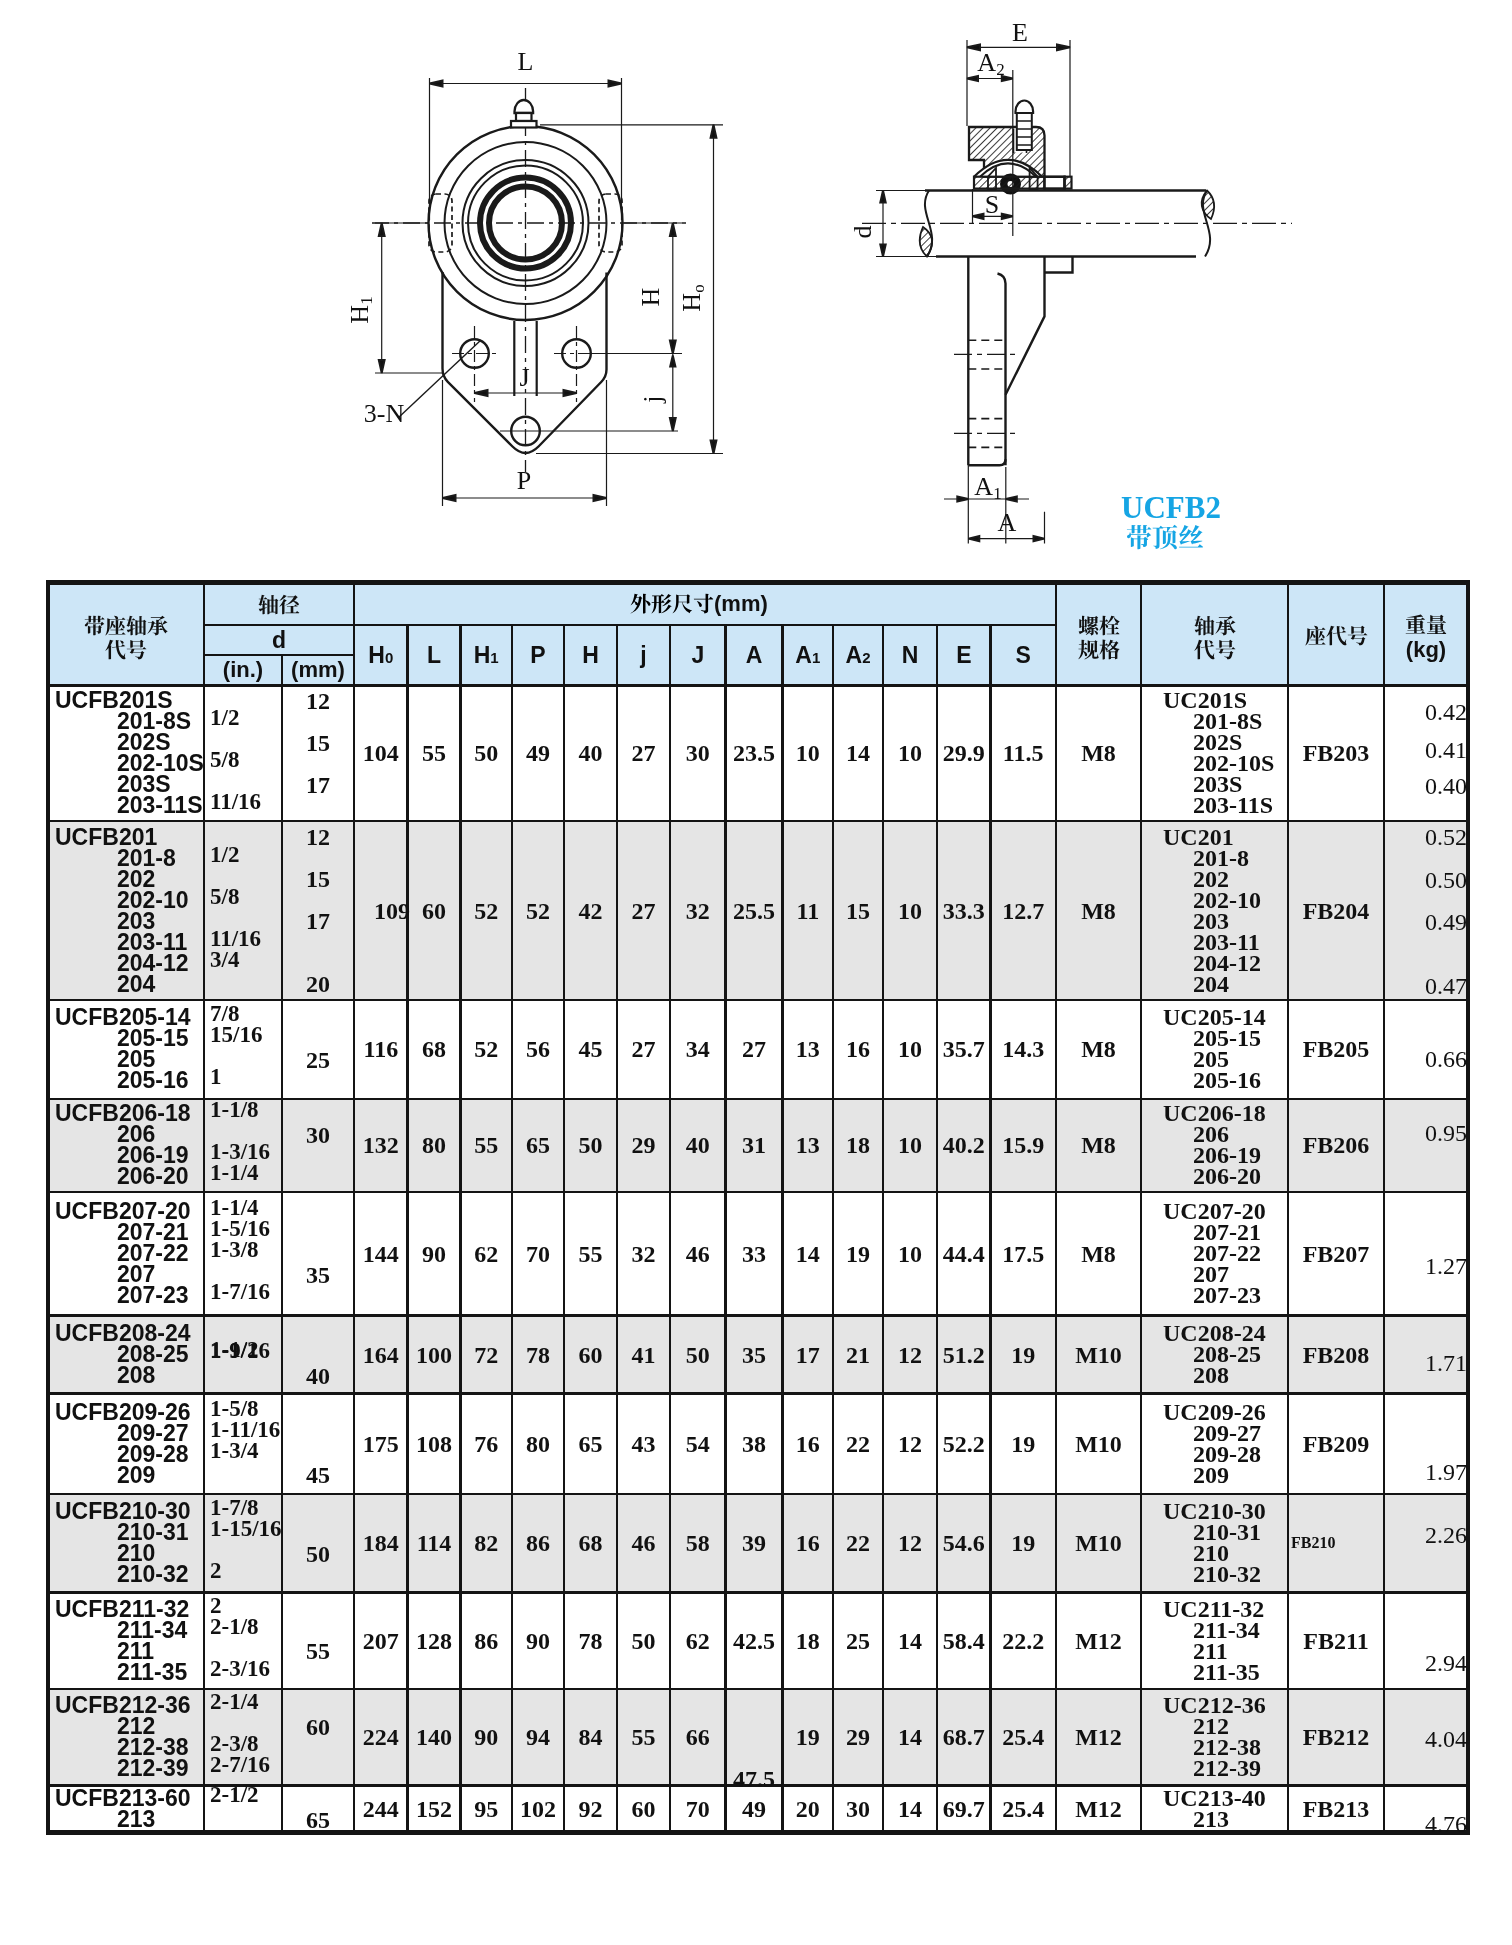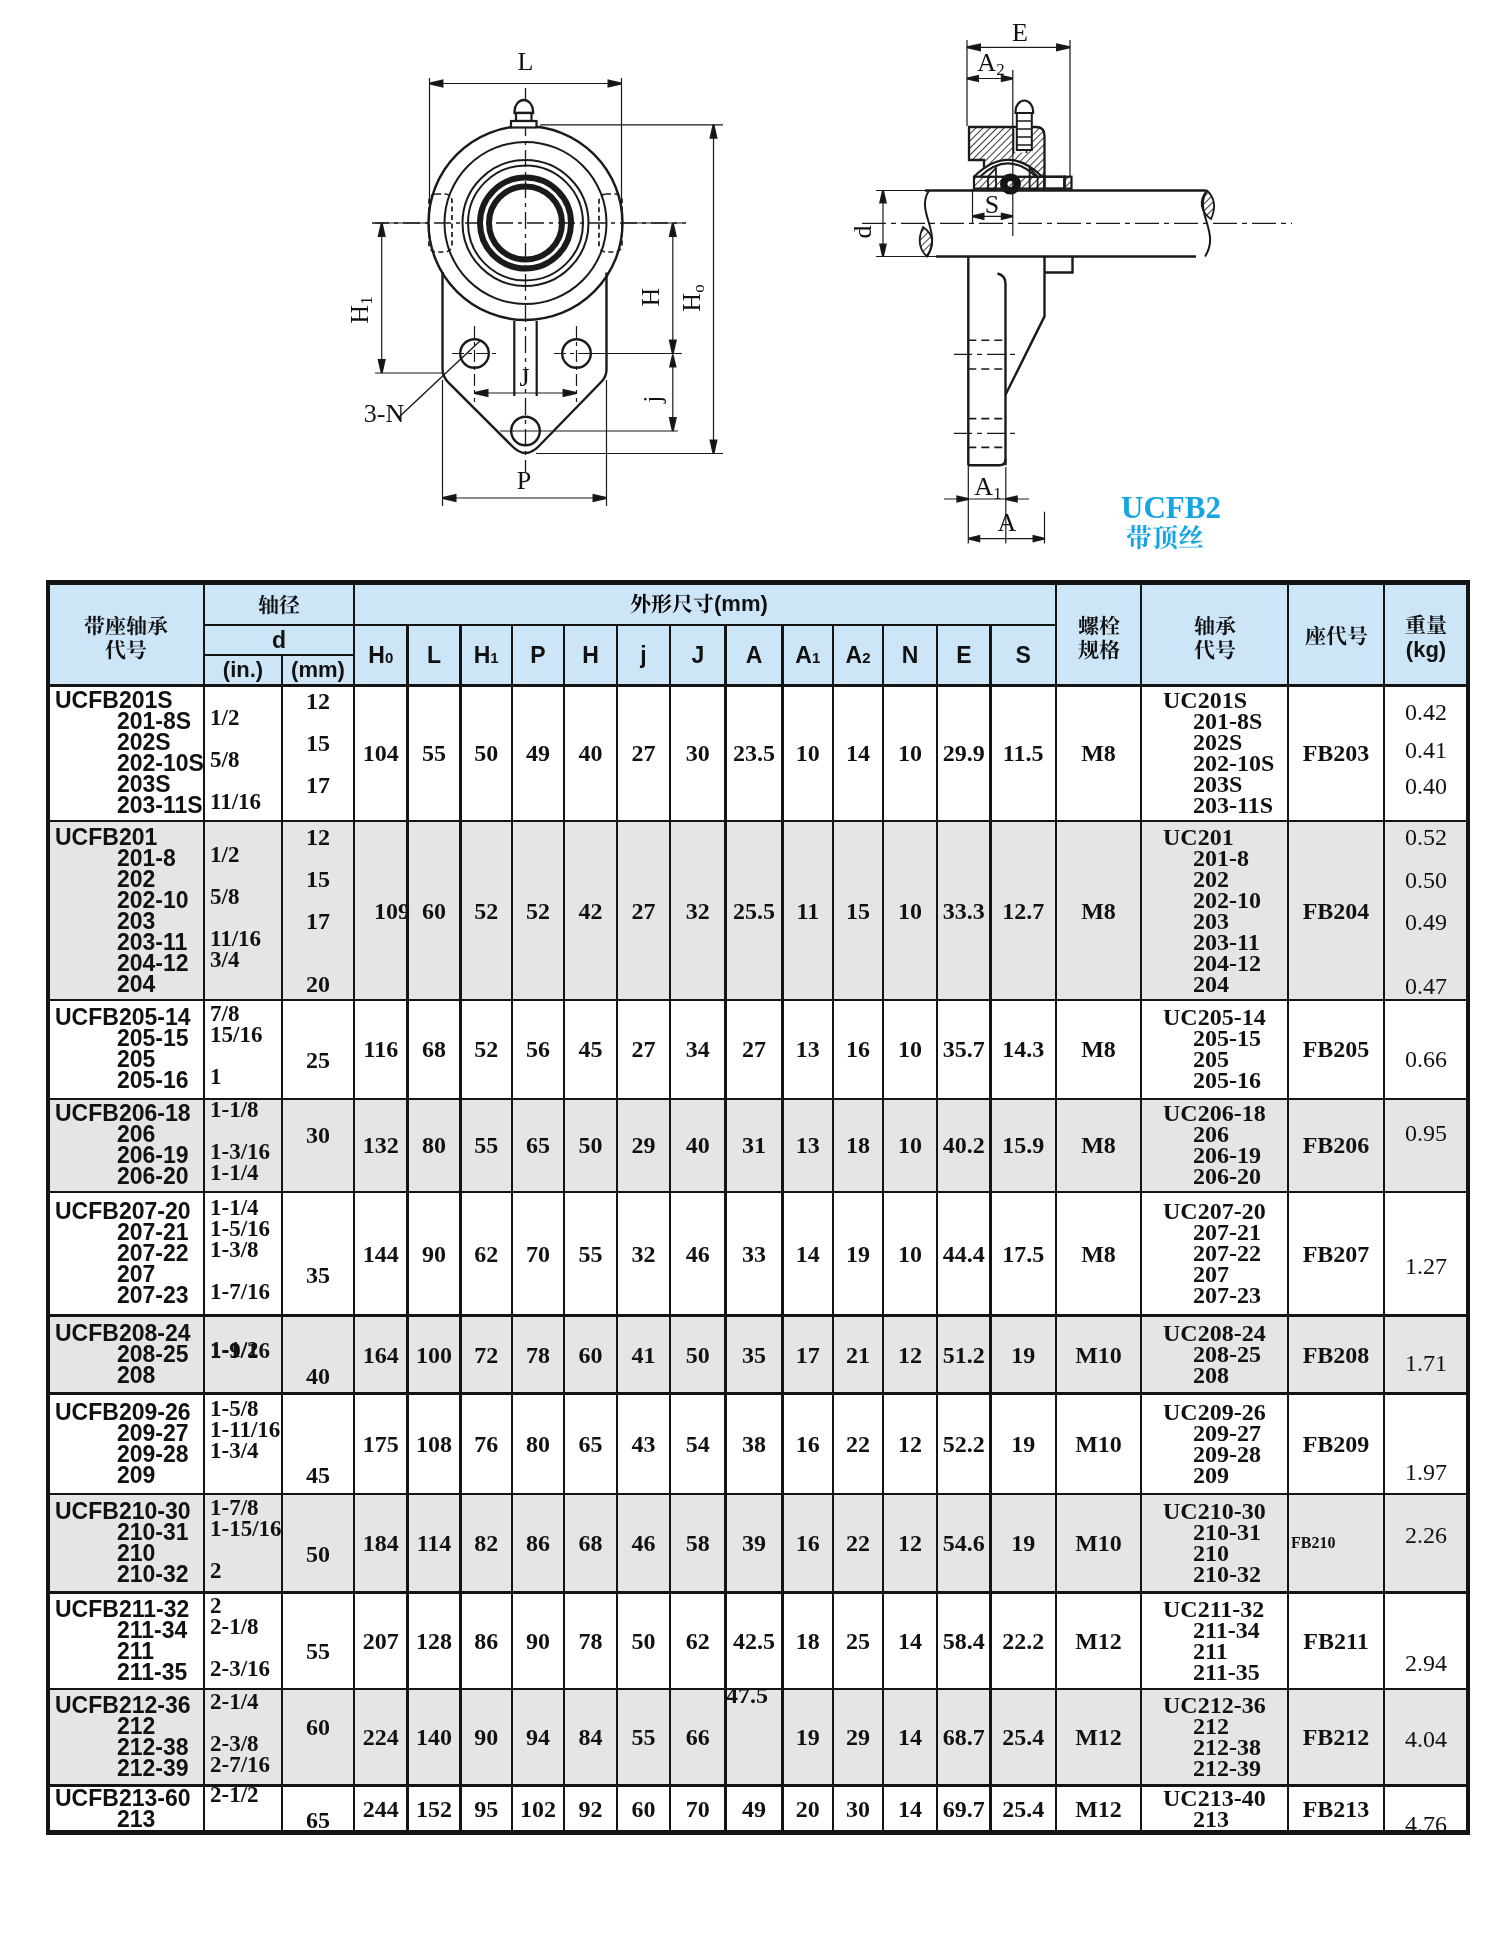--- a/index.html
+++ b/index.html
@@ -1,20 +1,20 @@
 <!DOCTYPE html>
 <html><head><meta charset="utf-8"><style>
 html,body{margin:0;padding:0;}
 body{width:1512px;height:1945px;background:#fff;position:relative;overflow:hidden;font-family:"Liberation Serif",serif;color:#111;}
 .abs{position:absolute;}
 .ln{position:absolute;background:#141414;}
 .t{position:absolute;white-space:nowrap;}
 .sansb{font-family:"Liberation Sans",sans-serif;font-weight:bold;}
 .serb{font-family:"Liberation Serif",serif;font-weight:bold;}
-.ser{font-family:"Liberation Serif",serif;}
+.ser{font-family:"Liberation Serif",serif;padding-left:20px;}
 </style></head><body>
 
 <svg class="abs" style="left:0;top:0" width="1512" height="582" viewBox="0 0 1512 582">
 <defs>
       <pattern id="hat" width="5" height="5" patternUnits="userSpaceOnUse" patternTransform="rotate(45)">
         <line x1="0" y1="0" x2="0" y2="5" stroke="#1a1a1a" stroke-width="1.7"></line>
       </pattern>
     </defs>
 <g fill="none" stroke="#1a1a1a" stroke-width="2">
 
@@ -712,21 +712,21 @@
 
 <div class="t serb" style="left:283.0px;top:1715.8px;width:70px;height:22px;line-height:22px;font-size:24px;text-align:center;">60</div>
 
 <div class="t serb" style="left:352.8px;top:1724.2px;width:56px;height:26px;line-height:26px;font-size:24px;text-align:center;">224</div>
 <div class="t serb" style="left:406.0px;top:1724.2px;width:56px;height:26px;line-height:26px;font-size:24px;text-align:center;">140</div>
 <div class="t serb" style="left:458.2px;top:1724.2px;width:56px;height:26px;line-height:26px;font-size:24px;text-align:center;">90</div>
 <div class="t serb" style="left:510.0px;top:1724.2px;width:56px;height:26px;line-height:26px;font-size:24px;text-align:center;">94</div>
 <div class="t serb" style="left:562.5px;top:1724.2px;width:56px;height:26px;line-height:26px;font-size:24px;text-align:center;">84</div>
 <div class="t serb" style="left:615.5px;top:1724.2px;width:56px;height:26px;line-height:26px;font-size:24px;text-align:center;">55</div>
 <div class="t serb" style="left:669.8px;top:1724.2px;width:56px;height:26px;line-height:26px;font-size:24px;text-align:center;">66</div>
-<div class="t serb" style="left:726.0px;top:1682px;width:56px;height:26px;line-height:26px;font-size:24px;text-align:left;">47.5</div>
+<div class="t serb" style="left:726.0px;top:1766px;width:56px;height:26px;line-height:26px;font-size:24px;text-align:center;">47.5</div>
 <div class="t serb" style="left:779.8px;top:1724.2px;width:56px;height:26px;line-height:26px;font-size:24px;text-align:center;">19</div>
 <div class="t serb" style="left:830.0px;top:1724.2px;width:56px;height:26px;line-height:26px;font-size:24px;text-align:center;">29</div>
 <div class="t serb" style="left:882.0px;top:1724.2px;width:56px;height:26px;line-height:26px;font-size:24px;text-align:center;">14</div>
 <div class="t serb" style="left:935.8px;top:1724.2px;width:56px;height:26px;line-height:26px;font-size:24px;text-align:center;">68.7</div>
 <div class="t serb" style="left:995.2px;top:1724.2px;width:56px;height:26px;line-height:26px;font-size:24px;text-align:center;">25.4</div>
 
 <div class="t serb" style="left:1058.5px;top:1724.2px;width:80px;height:26px;line-height:26px;font-size:24px;text-align:center;">M12</div>
 
 <div class="t serb" style="left:1163.0px;top:1695.2px;height:21px;line-height:21px;font-size:24px;">UC212-36</div>
 <div class="t serb" style="left:1193.0px;top:1716.2px;height:21px;line-height:21px;font-size:24px;">212</div>

